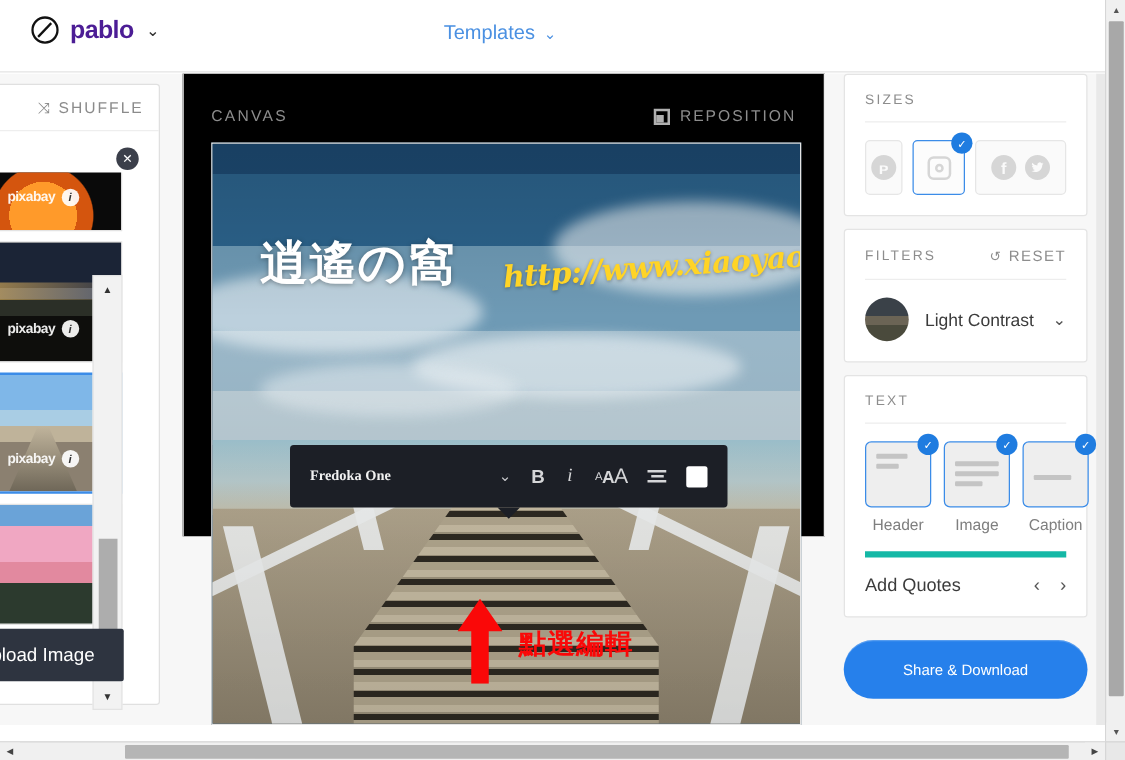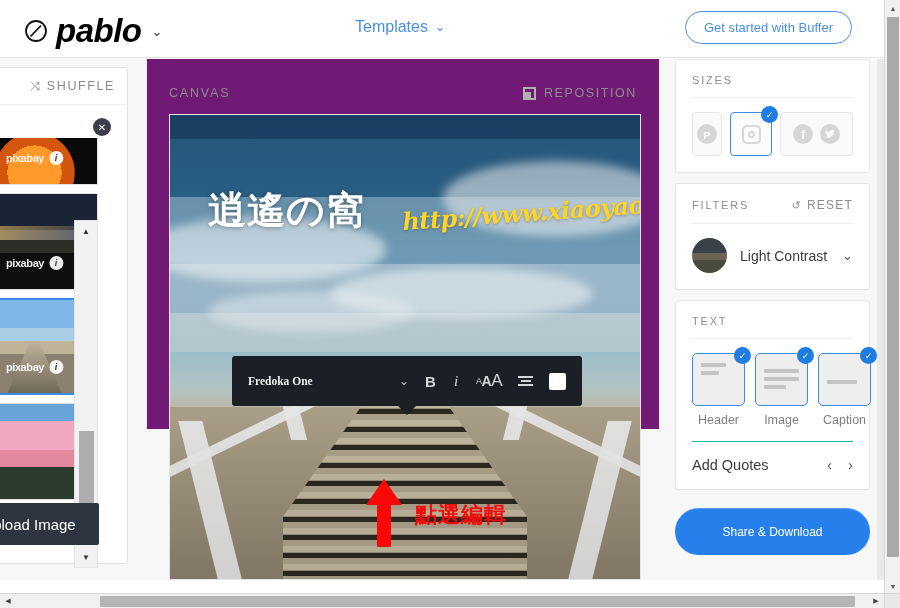--- a/index.html
+++ b/index.html
@@ -49,22 +49,22 @@
   .topbar {
     position: absolute; left: 0; top: 0; width: 884px; height: 58px;
     background: #ffffff; border-bottom: 1px solid #e3e3e3;
   }
   .brand {
     position: absolute; left: 24px; top: 12px;
     display: flex; align-items: center; gap: 8px;
   }
   .brand-mark { width: 24px; height: 24px; }
   .brand-name {
-    font-size: 33px; font-weight: bold; font-style: italic;
-    color: #000000; letter-spacing: -0.5px;
+    font-size: 20px; font-weight: bold; 
+    color: #4c1d95; letter-spacing: -0.5px;
   }
   .brand-caret { color: #333; font-size: 13px; margin-left: 2px; }
 
   .templates-menu {
     position: absolute; left: 355px; top: 18px;
     display: flex; align-items: center; gap: 7px;
     color: #4a90e2; font-size: 16px; cursor: pointer;
   }
   .templates-caret { font-size: 12px; }
 
@@ -178,21 +178,21 @@
   .inner-arrow.up { top: 1px; }
   .inner-arrow.down { bottom: 1px; }
   .inner-thumb {
     position: absolute; left: 4px; top: 210px; width: 15px; height: 100px;
     background: #adadad;
   }
 
   
   .canvas-col {
     position: absolute; left: 146px; top: 0; width: 514px; height: 370px;
-    background: #701a75; border-left: 1px solid #ececec; border-right: 1px solid #ececec;
+    background: #000000; border-left: 1px solid #ececec; border-right: 1px solid #ececec;
   }
   .canvas-head {
     position: absolute; left: 0; top: 22px; width: 100%; height: 24px;
     display: flex; align-items: center; justify-content: space-between;
     padding: 0 22px;
   }
   .canvas-label { font-size: 12.5px; letter-spacing: 1.8px; color: #8d8d8d; }
   .reposition {
     display: flex; align-items: center; gap: 8px;
     font-size: 12.5px; letter-spacing: 1.6px; color: #8d8d8d; cursor: pointer;
@@ -399,21 +399,21 @@
   }
   .text-opt-label {
     text-align: center; font-size: 12.5px; color: #7f7f7f; margin-top: 7px;
   }
   .ho-1 { width: 70%; } .ho-2 { width: 50%; }
   .bo-1 { width: 100%; } .bo-2 { width: 100%; } .bo-3 { width: 62%; }
   .co-1 { width: 86%; margin-top: 17px; }
 
   .quotes-row {
     display: flex; align-items: center; justify-content: space-between;
-    margin-top: 14px; padding-top: 14px; border-top: 1px solid #14b8a6; gap: 48px;
+    margin-top: 14px; padding-top: 14px; border-top: 5px solid #14b8a6; gap: 48px;
   }
   .quotes-label { font-size: 14.5px; color: #3b3b3b; }
   .quotes-nav { display: flex; gap: 16px; color: #555; font-size: 15px; }
   .quotes-nav span { cursor: pointer; }
 
   .share-btn {
     margin: 18px 14px 0 14px; height: 47px; border-radius: 24px;
     background: #2680eb; color: #ffffff; font-size: 12px;
     display: flex; align-items: center; justify-content: center; cursor: pointer;
     box-shadow: inset 0 1px 0 rgba(255,255,255,.22);
@@ -437,21 +437,20 @@
       </svg>
       <span class="brand-name">pablo</span>
       <span class="brand-caret">⌄</span>
     </div>
 
     <div class="templates-menu">
       <span>Templates</span>
       <span class="templates-caret">⌄</span>
     </div>
 
-    <div class="get-started-btn">Get started with Buffer</div>
   </div>
 
   <div class="workspace">
 
     <div class="left-panel">
       <div class="shuffle-row">
         <span class="shuffle-icon">⤨</span>
         <span class="shuffle-label">SHUFFLE</span>
       </div>
 

